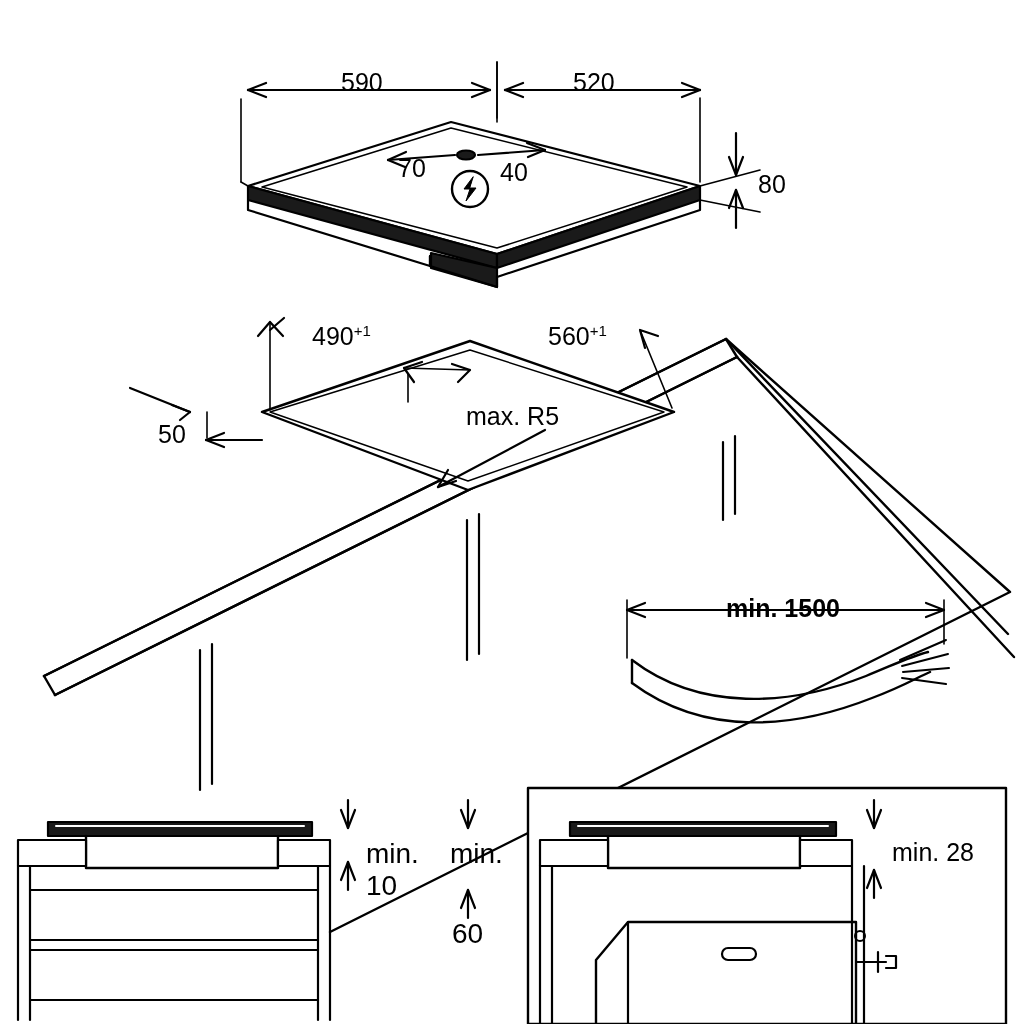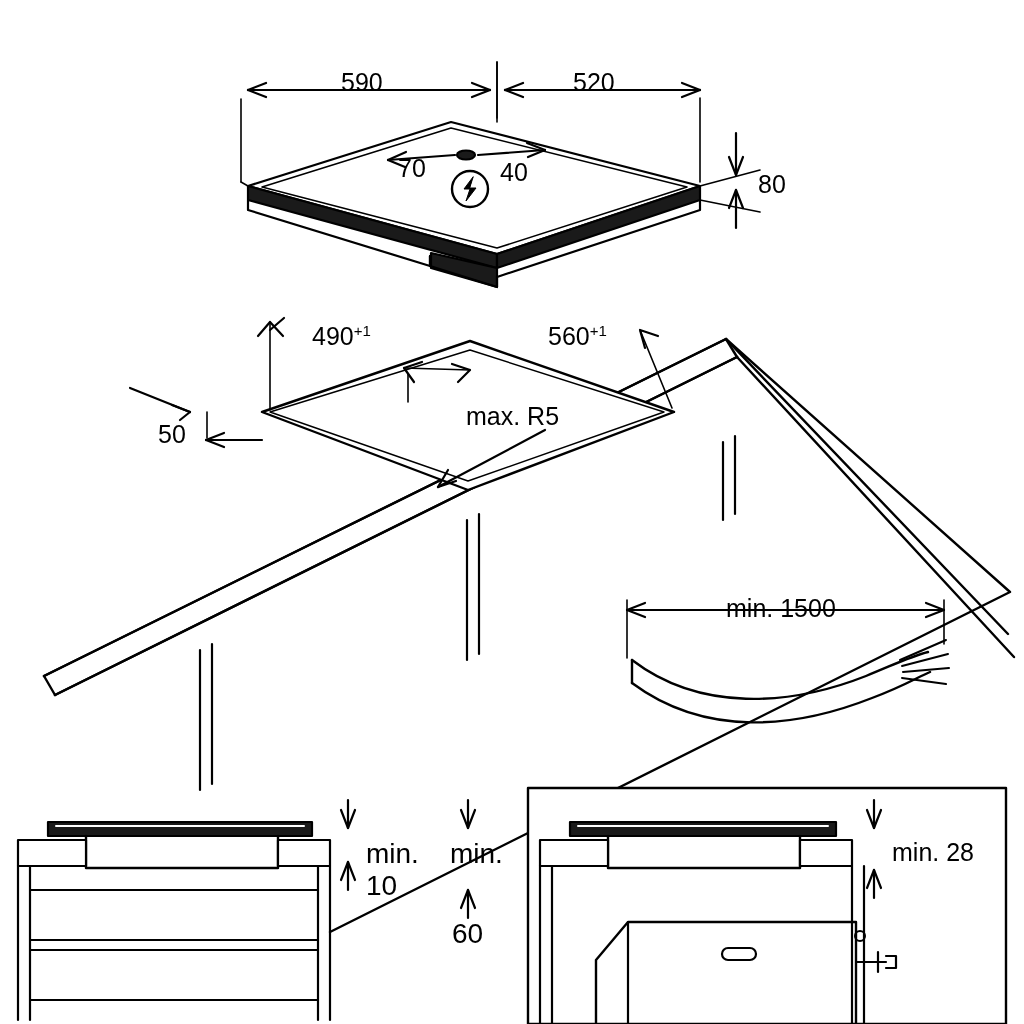--- a/index.html
+++ b/index.html
@@ -282,21 +282,21 @@
   <div class="lbl dim" style="left:758px; top:172px;">80</div>
 
   <div class="lbl dim" style="left:312px; top:323px;"><span>490</span><span class="dim-sup">+1</span></div>
 
   <div class="lbl dim" style="left:548px; top:323px;"><span>560</span><span class="dim-sup">+1</span></div>
 
   <div class="lbl dim" style="left:158px; top:422px;">50</div>
 
   <div class="lbl dim" style="left:466px; top:404px;">max. R5</div>
 
-  <div class="lbl dim" style="left:726px; top:596px;">min. 1500</div>
+  <div class="lbl dim" style="left:726px; top:596px;font-weight:bold;">min. 1500</div>
 
   <div class="lbl dim-small" style="left:366px; top:840px;">min.</div>
   <div class="lbl dim-small" style="left:366px; top:872px;">10</div>
 
   <div class="lbl dim-small" style="left:450px; top:840px;">min.</div>
   <div class="lbl dim-small" style="left:452px; top:920px;">60</div>
 
   <div class="lbl dim" style="left:892px; top:840px;">min. 28</div>
 
 </div>

